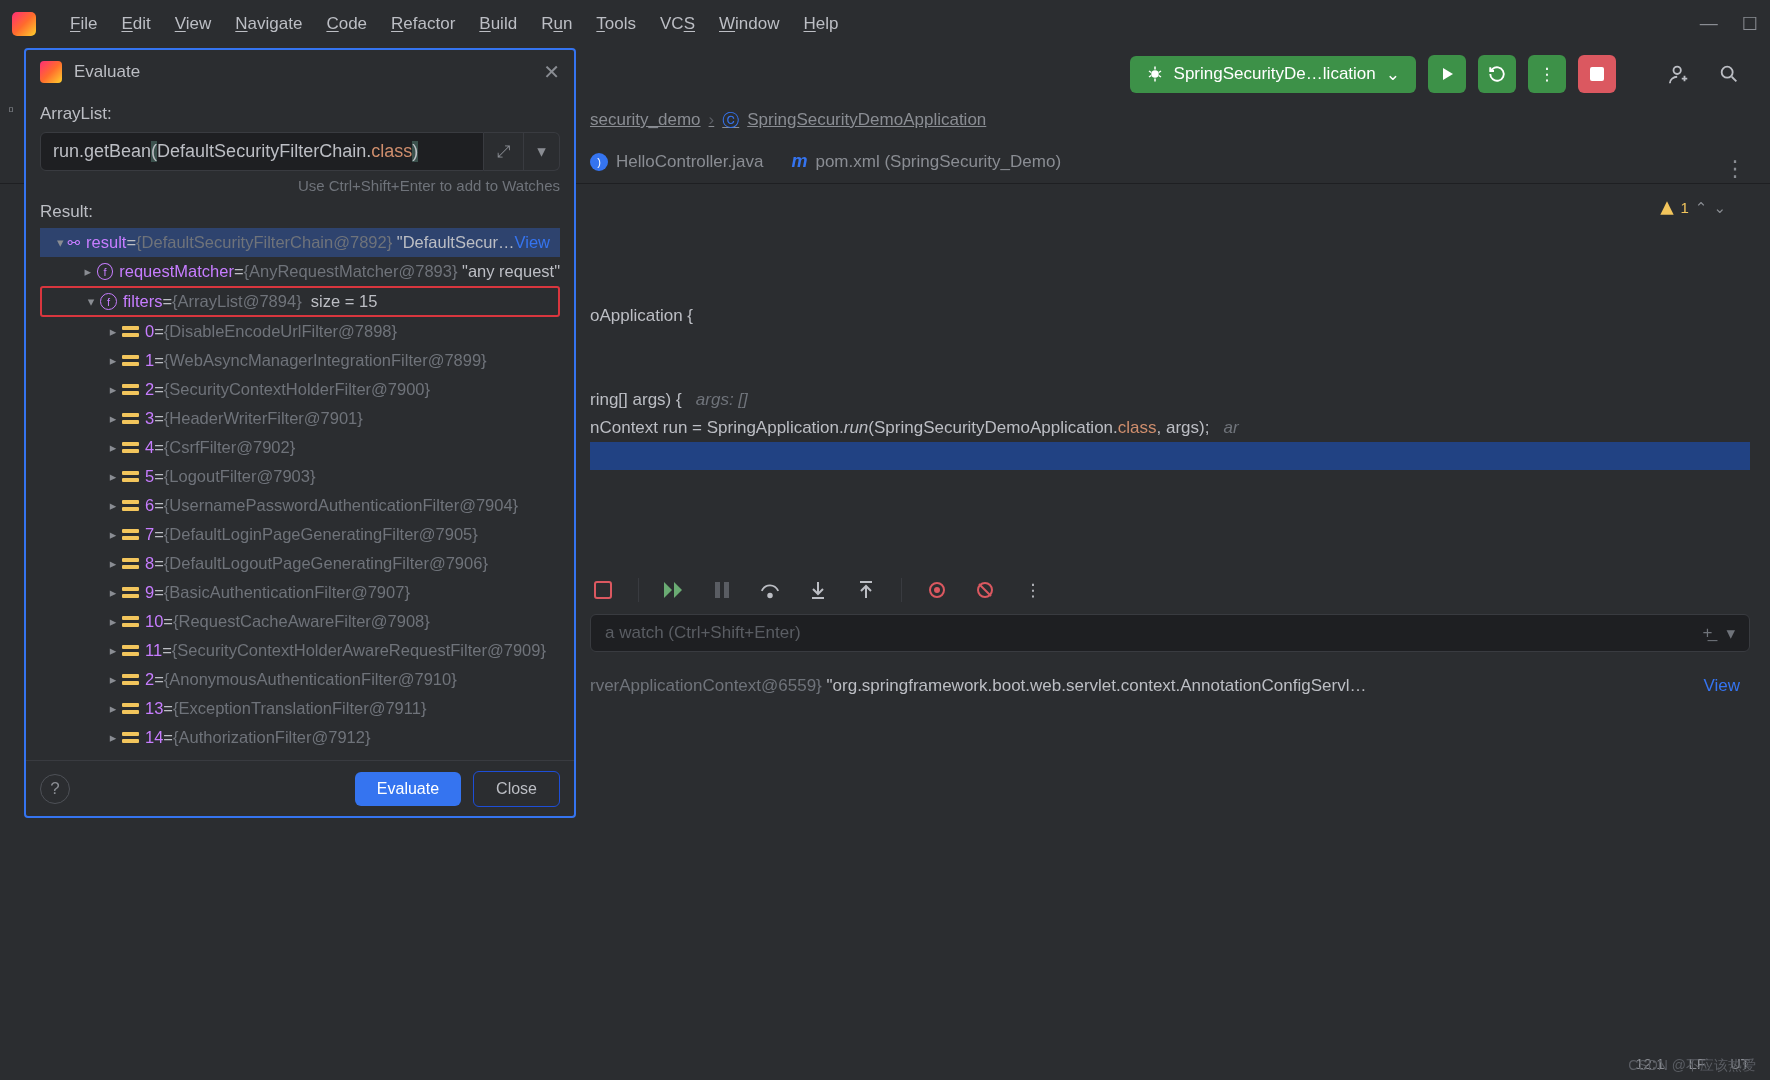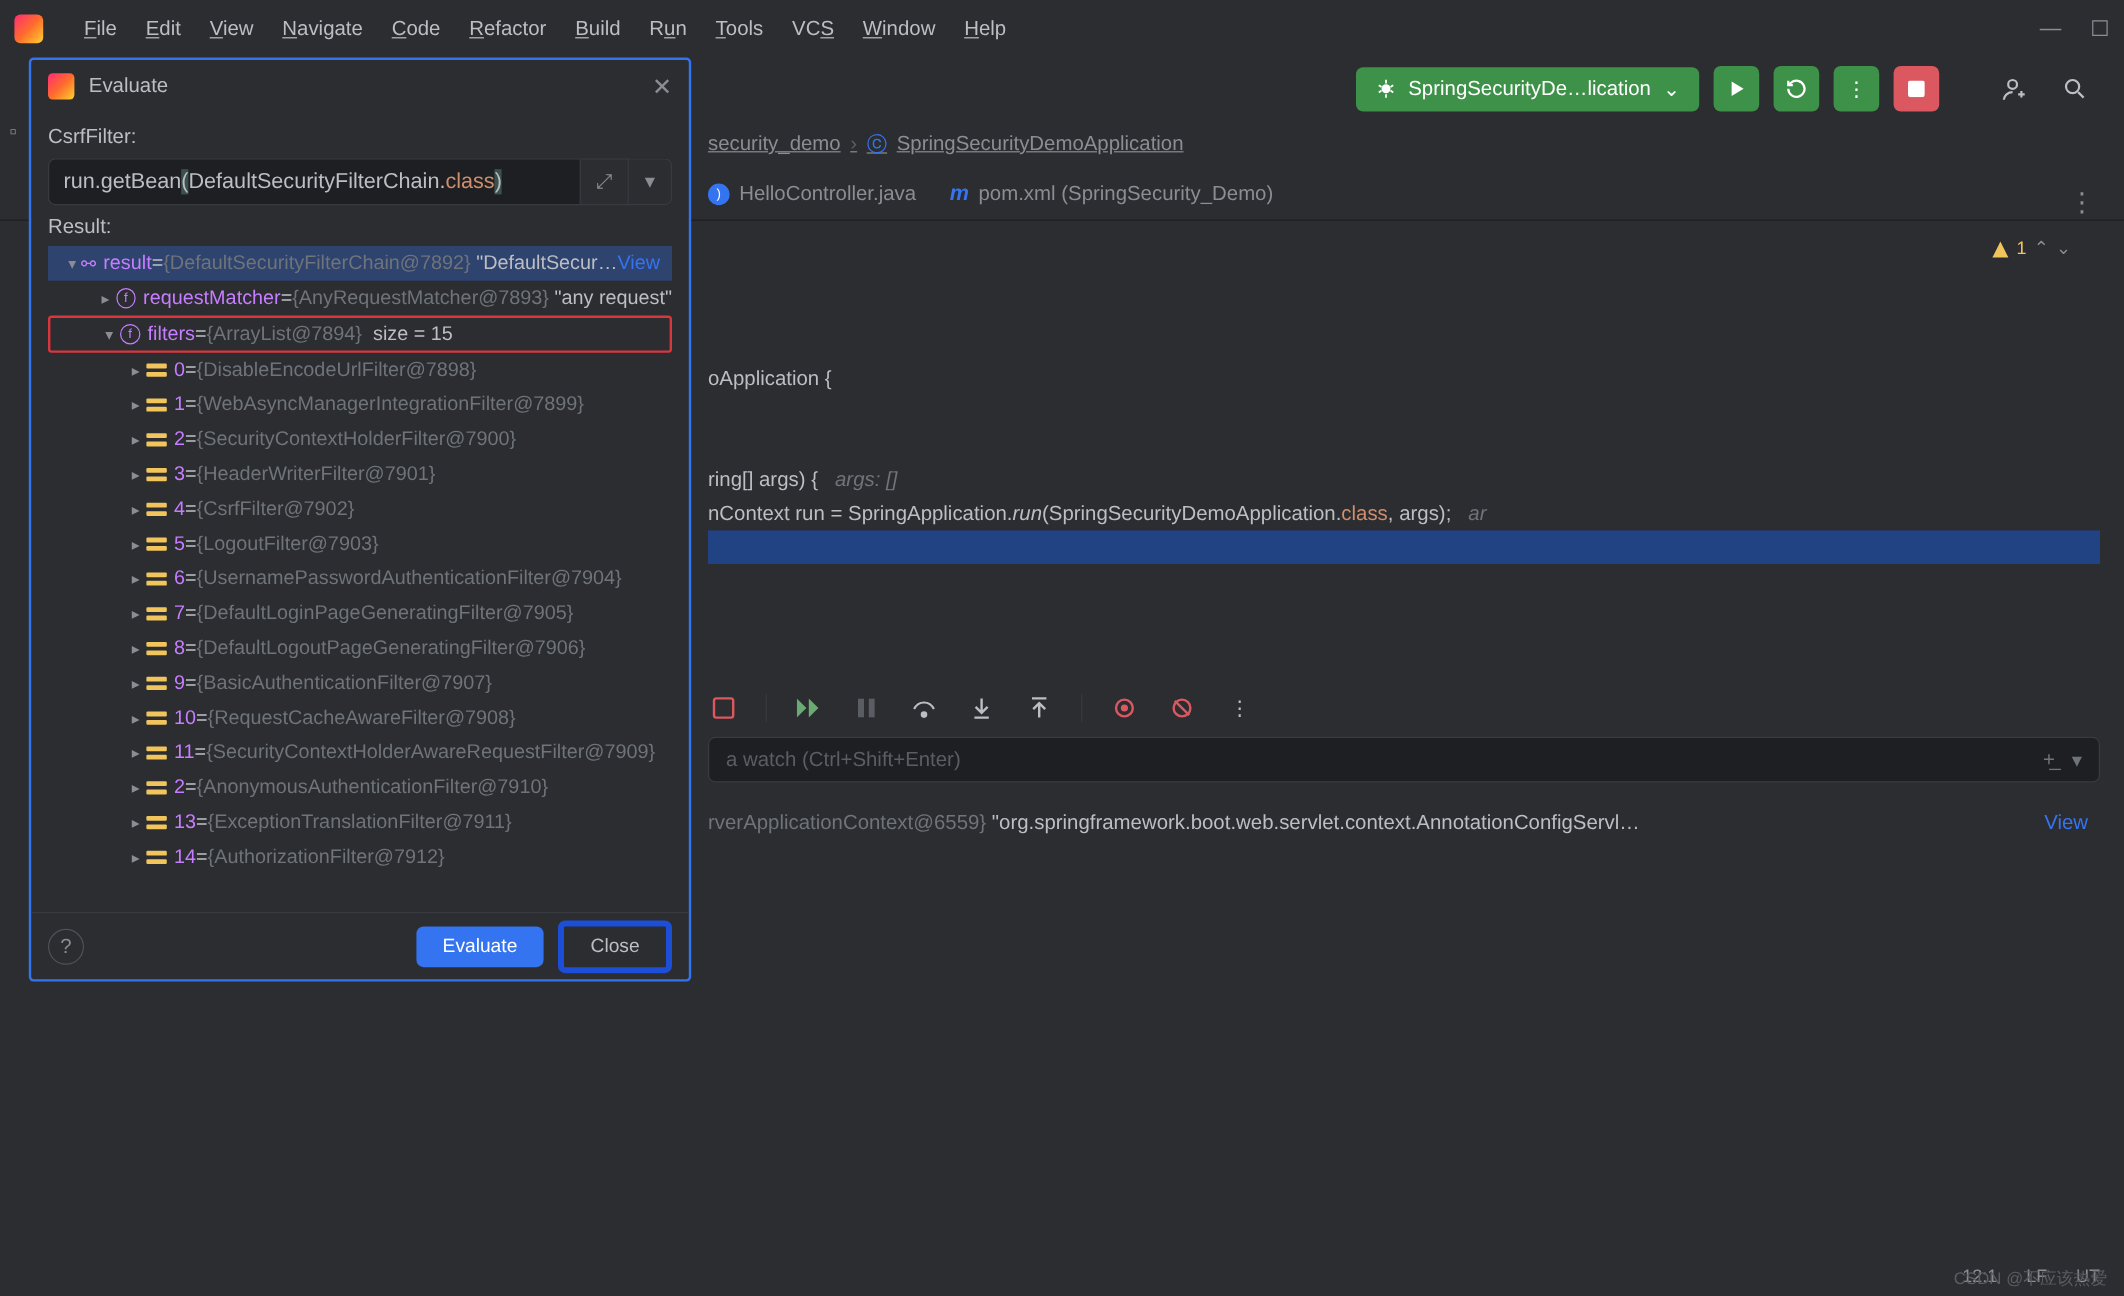--- a/index.html
+++ b/index.html
@@ -59,21 +59,21 @@
 .ico-arr::before { top:2px; }
 .ico-arr::after { top:9px; }
 .tv-name { color:#c77dff; }
 .tv-eq { color:#bcbec4; }
 .tv-type { color:#6f737a; }
 .tv-val { color:#bcbec4; }
 .tv-view { color:#3574f0; margin-left:auto; padding-right:10px; }
 .dlg-foot { height:56px; display:flex; align-items:center; padding:0 14px; gap:12px; border-top:1px solid #393b40; }
 .help-btn { width:30px; height:30px; border:1px solid #4e5157; border-radius:50%; display:flex; align-items:center; justify-content:center; color:#8a8d93; }
 .btn-primary { background:#3574f0; color:#fff; border:none; padding:8px 22px; border-radius:6px; font-size:16px; margin-left:auto; }
-.btn-secondary { background:transparent; color:#bcbec4; border:5px solid #1d4ed8; padding:8px 22px; border-radius:6px; font-size:16px; }
+.btn-secondary { background:transparent; color:#bcbec4; border:1px solid #1d4ed8; padding:8px 22px; border-radius:6px; font-size:16px; }
 .debug-bar { position:absolute; left:590px; top:570px; height:40px; display:flex; align-items:center; gap:22px; }
 .dbg-ico { width:26px; height:26px; display:flex; align-items:center; justify-content:center; color:#bcbec4; cursor:pointer; }
 .dbg-ico.red { color:#db5860; }
 .dbg-stop { width:18px; height:18px; border:2.5px solid #db5860; border-radius:3px; }
 .watch-input { position:absolute; left:590px; top:614px; right:20px; height:38px; background:#1e1f22; border:1px solid #393b40; border-radius:6px; display:flex; align-items:center; padding:0 14px; color:#5a5d63; font-family:Consolas,monospace; }
 .watch-ctrl { margin-left:auto; display:flex; gap:14px; color:#6f737a; }
 .var-row { position:absolute; left:590px; top:676px; right:20px; display:flex; align-items:center; color:#bcbec4; font-size:17px; }
 .statusbar { position:absolute; bottom:0; right:0; height:34px; display:flex; align-items:center; gap:24px; padding:0 20px; color:#8a8d93; font-size:15px; }
 .watermark { position:absolute; right:14px; bottom:5px; color:#5a5d63; font-size:14px;margin-top:36px; }
 .left-gutter { position:absolute; left:0; top:100px; width:40px; display:flex; flex-direction:column; gap:20px; align-items:center; }
@@ -250,32 +250,33 @@
   <span class="tv-view">View</span>
 </div>
 
 <div class="dialog">
   <div class="dlg-head">
     <div class="logo2"></div>
     <span>Evaluate</span>
     <span class="dlg-close">✕</span>
   </div>
   <div class="dlg-body">
-    <div class="expr-label">CsrfFilter:</div>
+    <div class="expr-label">ArrayList:</div>
     <div class="expr-row">
       <div class="expr-input">
         <span>run.getBean</span>
           <span class="hl-paren">(</span>
           <span>DefaultSecurityFilterChain.</span>
           <span class="kw2">class</span>
           <span class="hl-paren">)</span>
       </div>
       <div class="expr-expand">⤢</div>
       <div class="expr-dd">▾</div>
     </div>
+    <div class="hint">Use Ctrl+Shift+Enter to add to Watches</div>
     <div class="result-label">Result:</div>
 
     <div class="tree">
       <div class="tree-row sel">
         <span class="ind" style="width:16px"></span><span class="chev dn"></span>
         <span class="ico-oo">⚯</span>
         <span class="tv-name">result</span><span class="tv-eq"> = </span>
         <span class="tv-type">{DefaultSecurityFilterChain@7892}</span>&nbsp;<span class="tv-val">"DefaultSecur…</span>
         <span class="tv-view">View</span>
       </div>

